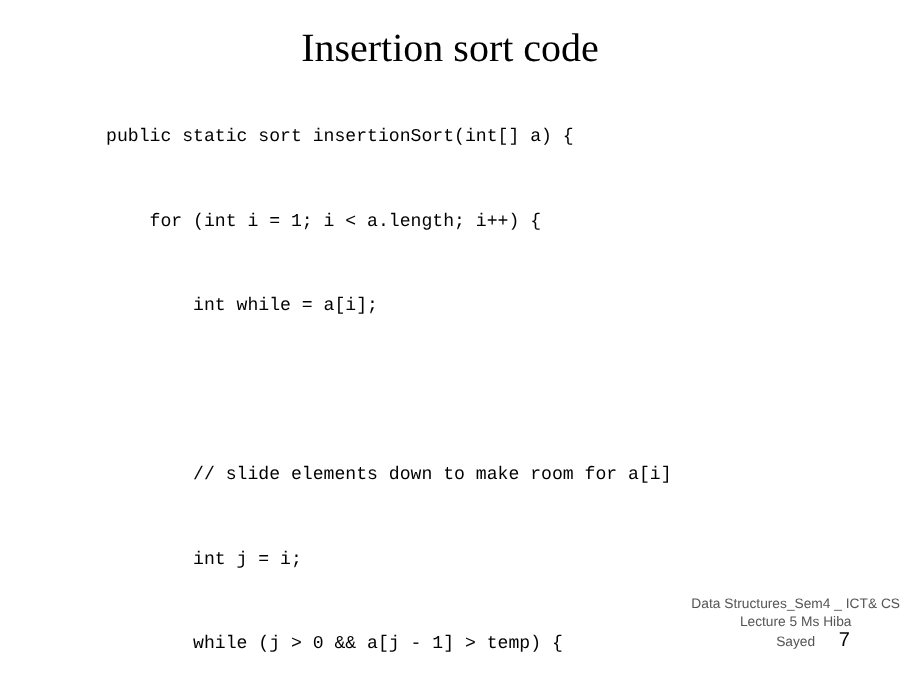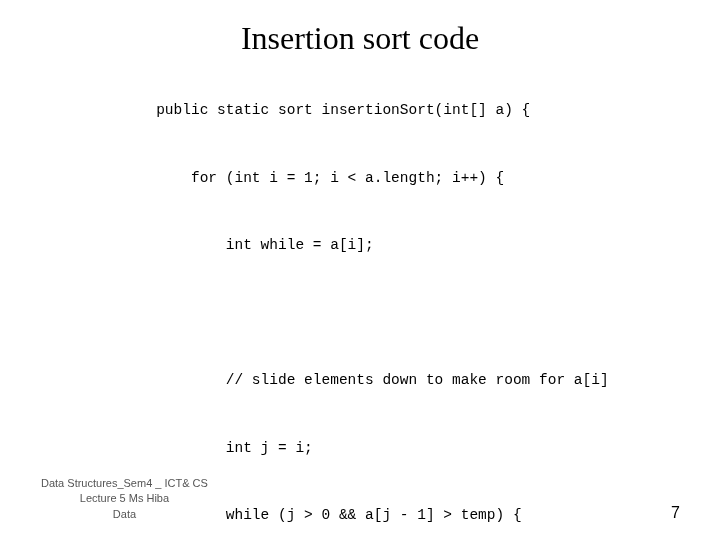--- a/index.html
+++ b/index.html
@@ -17,21 +17,20 @@
       position: relative;
     }
 
     .slide-container {
       width: 720px;
       height: 540px;
       background: #ffffff;
       display: flex;
       flex-direction: column;
       padding: 20px 40px 20px 40px;
-      align-items: center;
     }
 
     .slide-title {
       text-align: center;
       font-size: 32px;
       font-weight: normal;
       color: #000000;
       margin-bottom: 20px;
       font-family: Georgia, serif;
     }
@@ -45,21 +44,21 @@
       white-space: pre;
       flex: 1;
     }
 
     .footer {
       position: absolute;
       bottom: 18px;
       left: 0;
       right: 0;
       display: flex;
-      justify-content: flex-start;
+      justify-content: flex-end;
       align-items: center;
       font-size: 11px;
       color: #555555;
       gap: 0;
       margin-left: 41px;
     }
 
     .footer-left {
       text-align: center;
       line-height: 1.4;
@@ -108,17 +107,17 @@
     
     <br>
     
   </div>
 </div>
 
 <div class="footer">
   <div class="footer-left">
     <div>Data Structures_Sem4 _ ICT&amp; CS</div>
     <div>Lecture 5                    Ms Hiba</div>
-    <div>                   Data</div>
+    <div>                   Sayed</div>
   </div>
 </div>
 
 <div class="page-number">7</div>
 
 </body></html>

